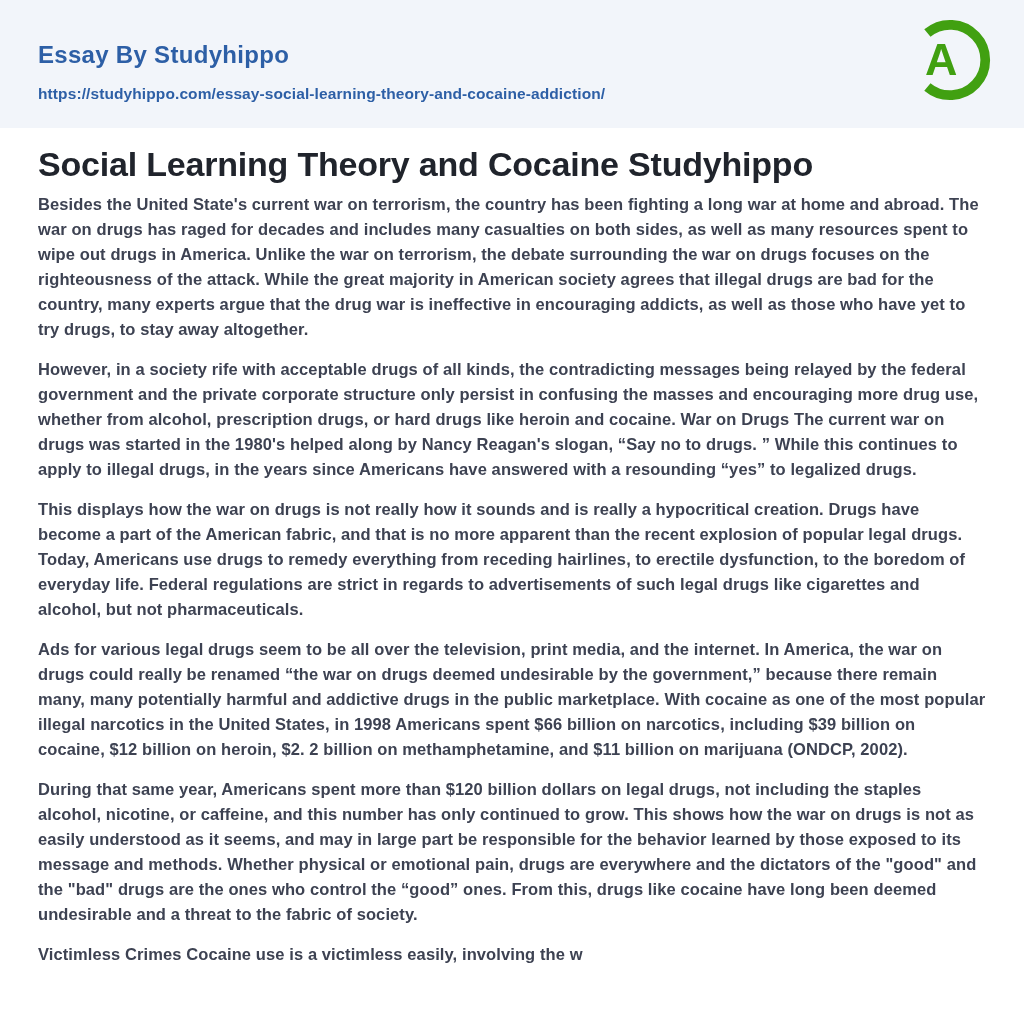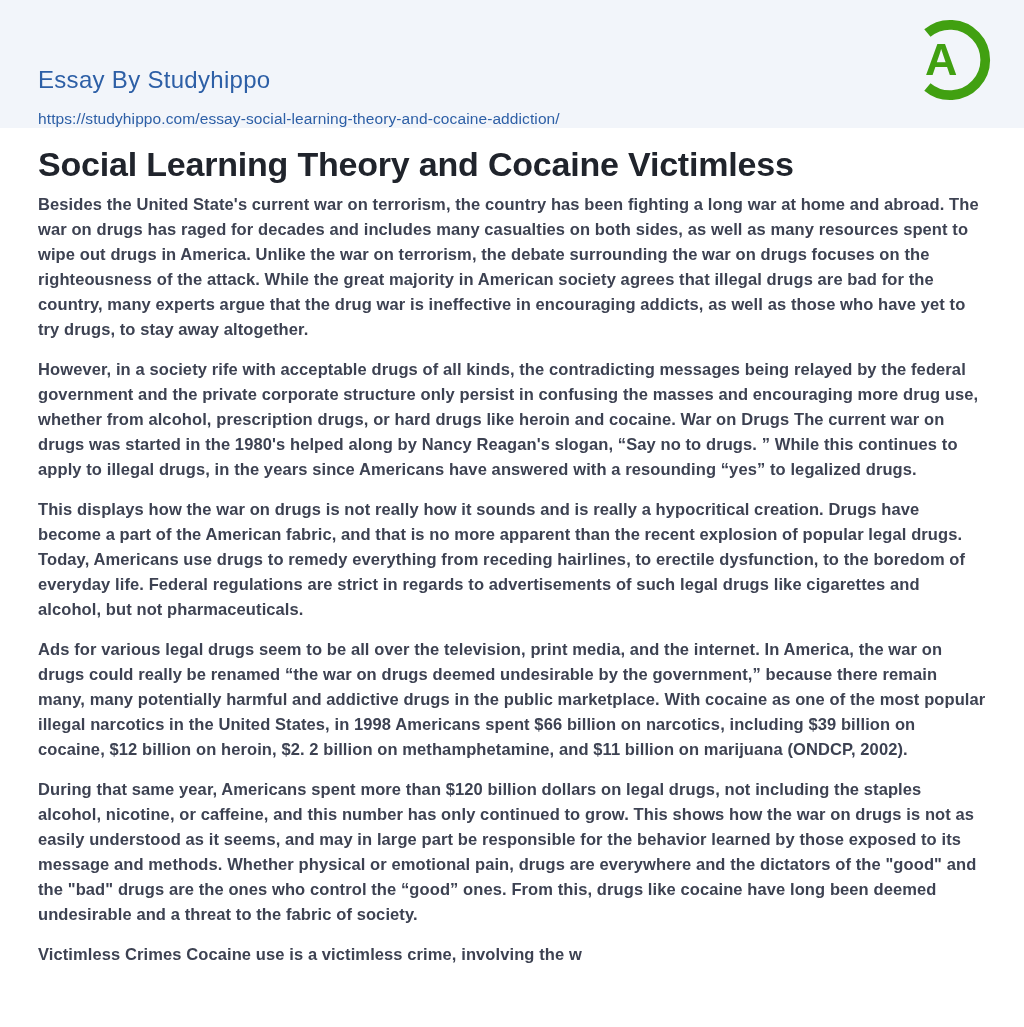--- a/index.html
+++ b/index.html
@@ -16,31 +16,30 @@
     height: 128px;
     display: flex;
     justify-content: space-between;
     align-items: flex-start;
     padding: 0 30px 0 38px;
   }
   .header-text { padding-top: 42px; }
   .site-title {
     color: #2d5fa6;
     font-size: 24px;
-    font-weight: 400;
+    font-weight: 700;
     letter-spacing: 0.3px;
     line-height: 1.1;
-    margin-top: 25px;
   }
   .page-url {
     display: inline-block;
     margin-top: 17px;
     color: #2d5fa6;
     font-size: 15.5px;
-    font-weight: 400;
+    font-weight: 700;
     text-decoration: none;
     letter-spacing: 0.1px;
   }
   .logo { margin-top: 15px; width: 88px; height: 90px; flex: 0 0 auto; }
   .logo svg { display: block; width: 100%; height: 100%; }
 
   
   .article { padding: 0 38px; }
   .article-title {
     margin: 16px 0 7px 0;
@@ -70,20 +69,20 @@
   </div>
   <div class="logo">
     <svg viewBox="0 0 100 100" xmlns="http://www.w3.org/2000/svg">
       <path d="M 24.3 19.4 A 40 40 0 1 1 24.3 80.6" fill="none" stroke="#41a011" stroke-width="11" stroke-linecap="butt"></path>
       <text x="40" y="67.5" text-anchor="middle" font-family="Liberation Sans, DejaVu Sans, sans-serif" font-size="51" font-weight="600" fill="#41a011">A</text>
     </svg>
   </div>
 </header>
 
 <main class="article">
-  <h1 class="article-title">Social Learning Theory and Cocaine Victimless</h1>
+  <h1 class="article-title">Social Learning Theory and Cocaine Studyhippo</h1>
   <p>Besides the United State's current war on terrorism, the country has been fighting a long war at home and abroad. The war on drugs has raged for decades and includes many casualties on both sides, as well as many resources spent to wipe out drugs in America. Unlike the war on terrorism, the debate surrounding the war on drugs focuses on the righteousness of the attack. While the great majority in American society agrees that illegal drugs are bad for the country, many experts argue that the drug war is ineffective in encouraging addicts, as well as those who have yet to try drugs, to stay away altogether.</p>
   <p>However, in a society rife with acceptable drugs of all kinds, the contradicting messages being relayed by the federal government and the private corporate structure only persist in confusing the masses and encouraging more drug use, whether from alcohol, prescription drugs, or hard drugs like heroin and cocaine. War on Drugs The current war on drugs was started in the 1980's helped along by Nancy Reagan's slogan, “Say no to drugs. ” While this continues to apply to illegal drugs, in the years since Americans have answered with a resounding “yes” to legalized drugs.</p>
   <p>This displays how the war on drugs is not really how it sounds and is really a hypocritical creation. Drugs have become a part of the American fabric, and that is no more apparent than the recent explosion of popular legal drugs. Today, Americans use drugs to remedy everything from receding hairlines, to erectile dysfunction, to the boredom of everyday life. Federal regulations are strict in regards to advertisements of such legal drugs like cigarettes and alcohol, but not pharmaceuticals.</p>
   <p>Ads for various legal drugs seem to be all over the television, print media, and the internet. In America, the war on drugs could really be renamed “the war on drugs deemed undesirable by the government,” because there remain many, many potentially harmful and addictive drugs in the public marketplace. With cocaine as one of the most popular illegal narcotics in the United States, in 1998 Americans spent $66 billion on narcotics, including $39 billion on cocaine, $12 billion on heroin, $2. 2 billion on methamphetamine, and $11 billion on marijuana (ONDCP, 2002).</p>
   <p>During that same year, Americans spent more than $120 billion dollars on legal drugs, not including the staples alcohol, nicotine, or caffeine, and this number has only continued to grow. This shows how the war on drugs is not as easily understood as it seems, and may in large part be responsible for the behavior learned by those exposed to its message and methods. Whether physical or emotional pain, drugs are everywhere and the dictators of the "good" and the "bad" drugs are the ones who control the “good” ones. From this, drugs like cocaine have long been deemed undesirable and a threat to the fabric of society.</p>
-  <p>Victimless Crimes Cocaine use is a victimless crime, involving the w</p>
+  <p>Victimless Crimes Cocaine use is a victimless easily, involving the w</p>
 </main>
 
 </body></html>

